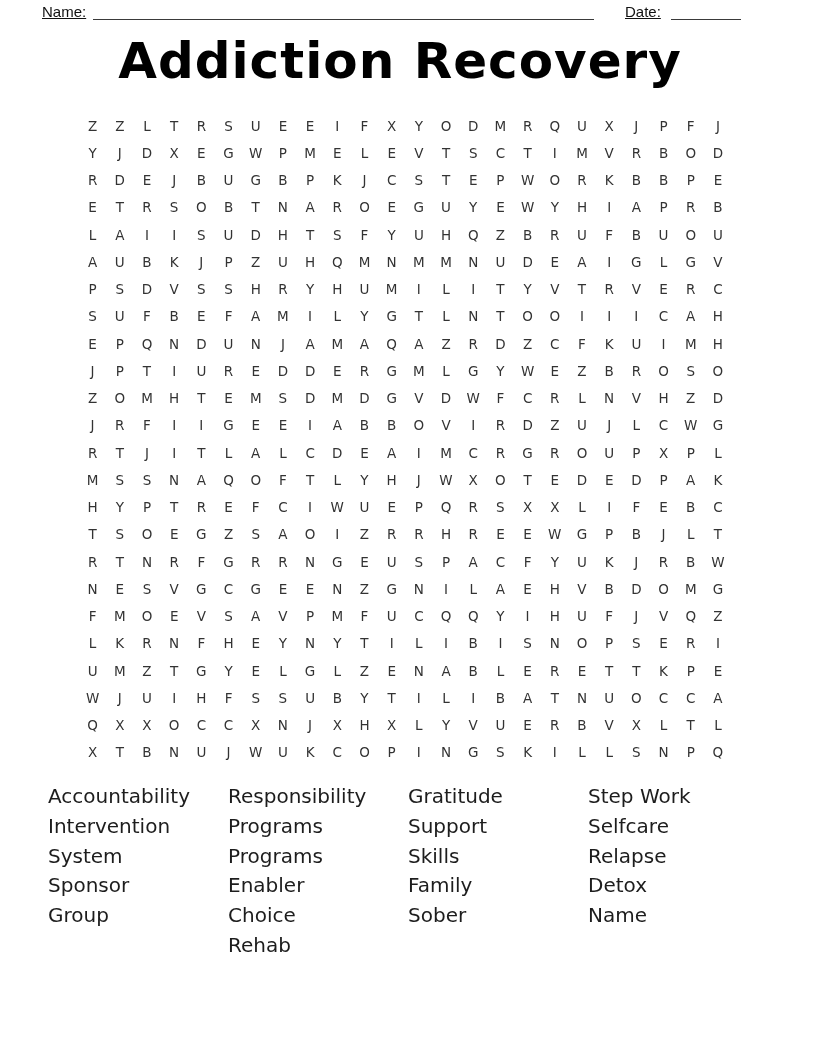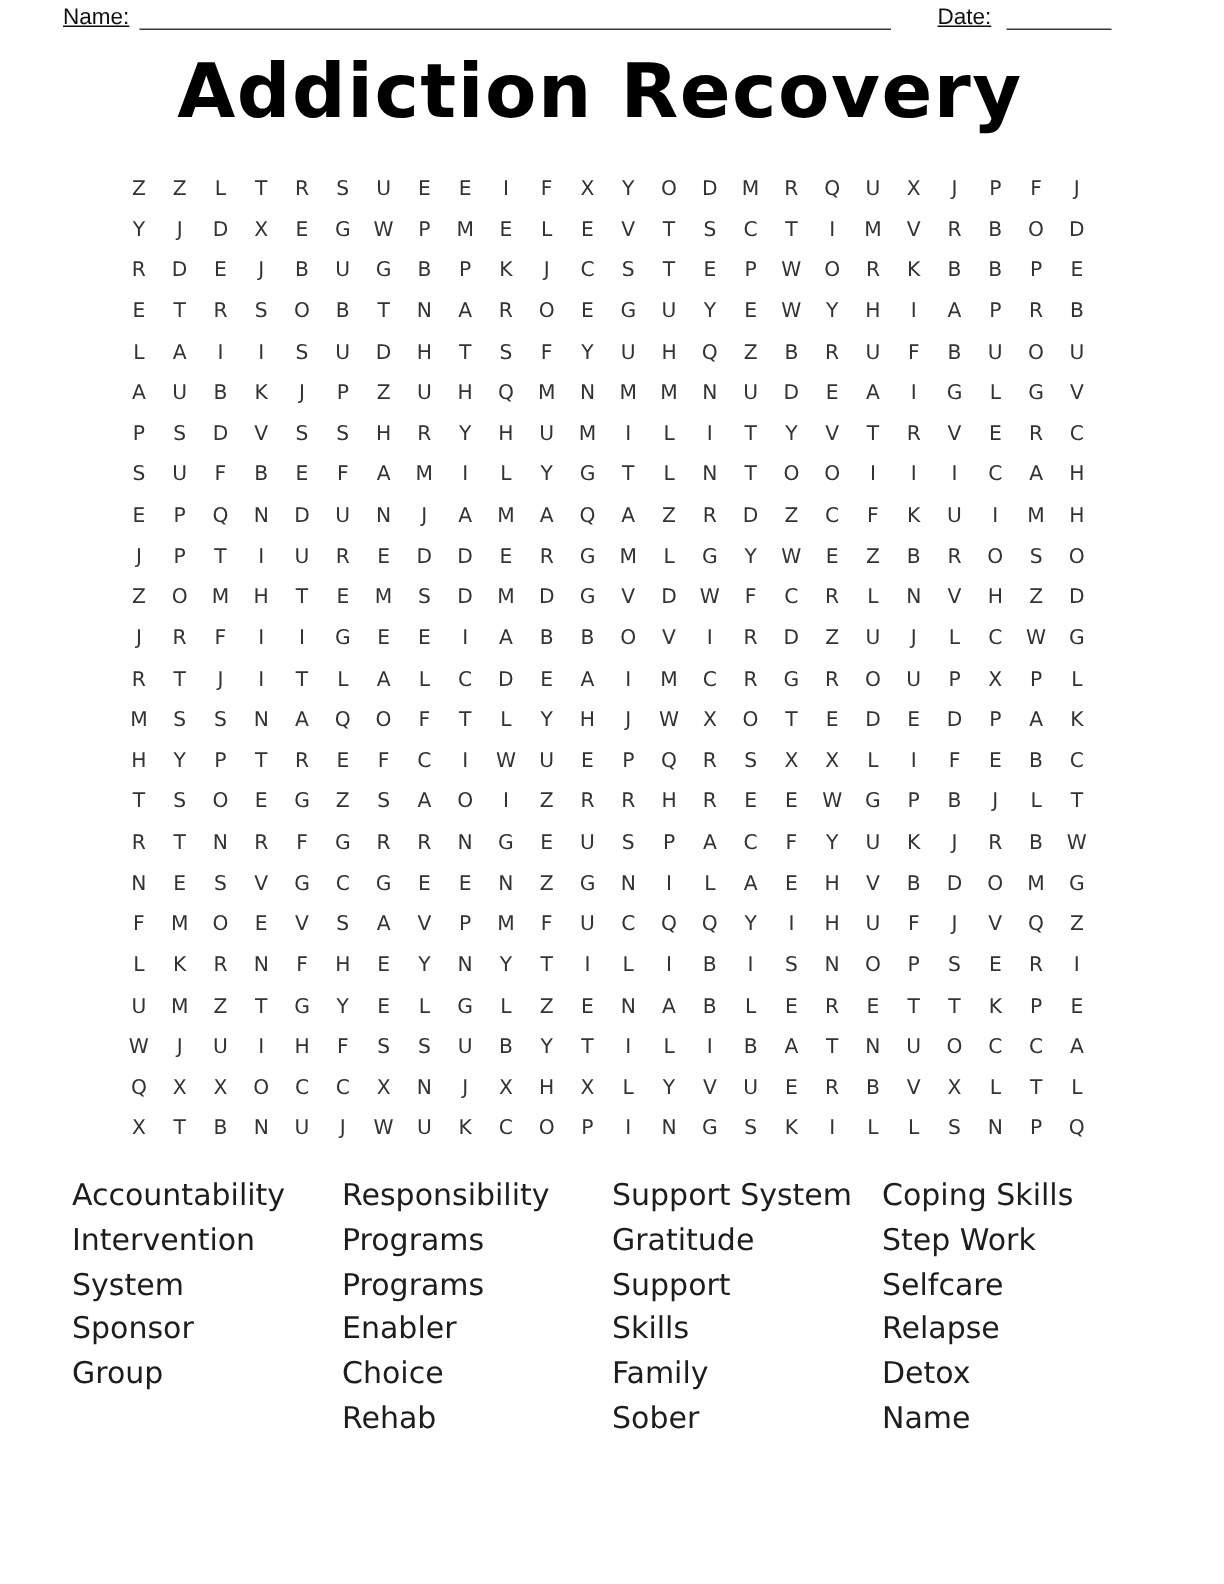--- a/index.html
+++ b/index.html
@@ -671,28 +671,26 @@
     </div>
     <div class="word-col">
       <div class="word">Responsibility</div>
       <div class="word">Programs</div>
       <div class="word">Programs</div>
       <div class="word">Enabler</div>
       <div class="word">Choice</div>
       <div class="word">Rehab</div>
     </div>
     <div class="word-col">
-      <div class="word">Support System</div>
       <div class="word">Gratitude</div>
       <div class="word">Support</div>
       <div class="word">Skills</div>
       <div class="word">Family</div>
       <div class="word">Sober</div>
     </div>
     <div class="word-col">
-      <div class="word">Coping Skills</div>
       <div class="word">Step Work</div>
       <div class="word">Selfcare</div>
       <div class="word">Relapse</div>
       <div class="word">Detox</div>
       <div class="word">Name</div>
     </div>
   </div>
 
 </body></html>

